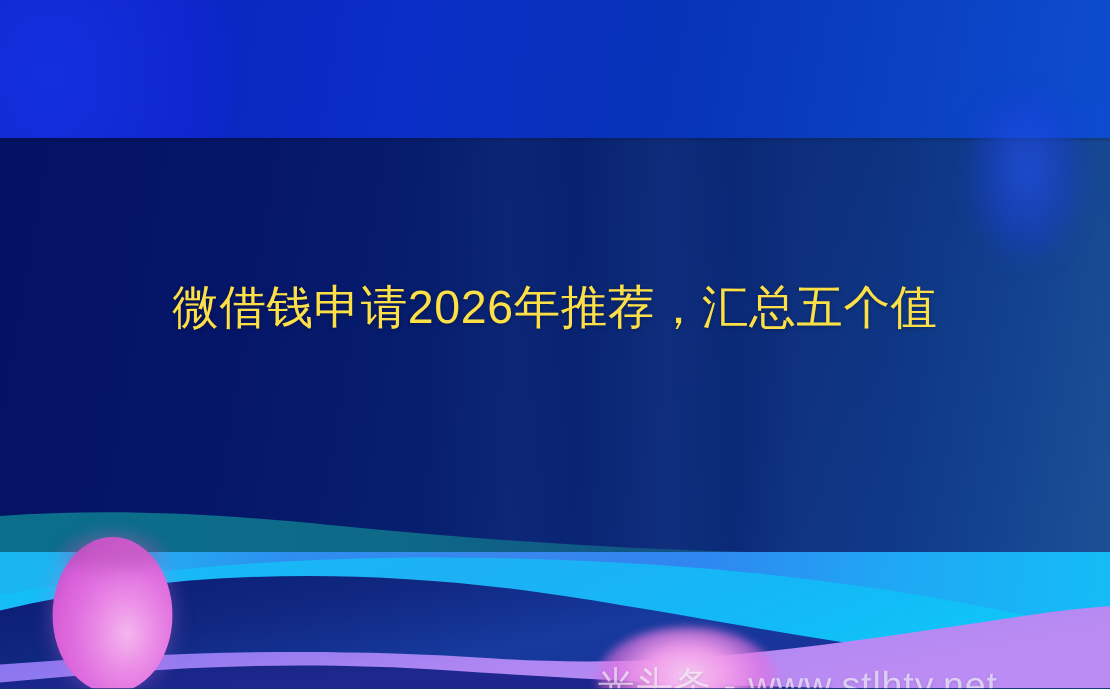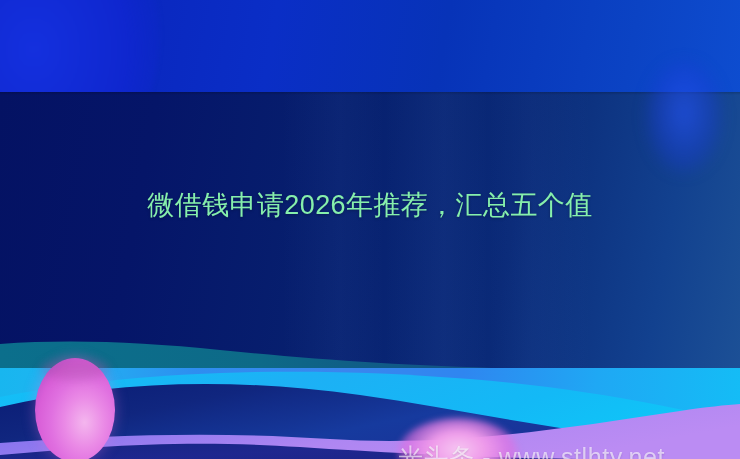--- a/index.html
+++ b/index.html
@@ -157,22 +157,22 @@
   .title-wrap {
     position: absolute;
     left: 0;
     top: 183px;
     width: 740px;
     text-align: center;
     z-index: 30;
   }
   .title-line {
     display: block;
-    color: #86efac;
-    font-size: 27px;
+    color: #fde047;
+    font-size: 31px;
     line-height: 44px;
     letter-spacing: 0.4px;
     font-weight: 400;
     text-shadow: 0 1px 3px rgba(0,0,0,0.30);
     white-space: nowrap;
   }
 
   .watermark {
     position: absolute;
     left: 398px;

